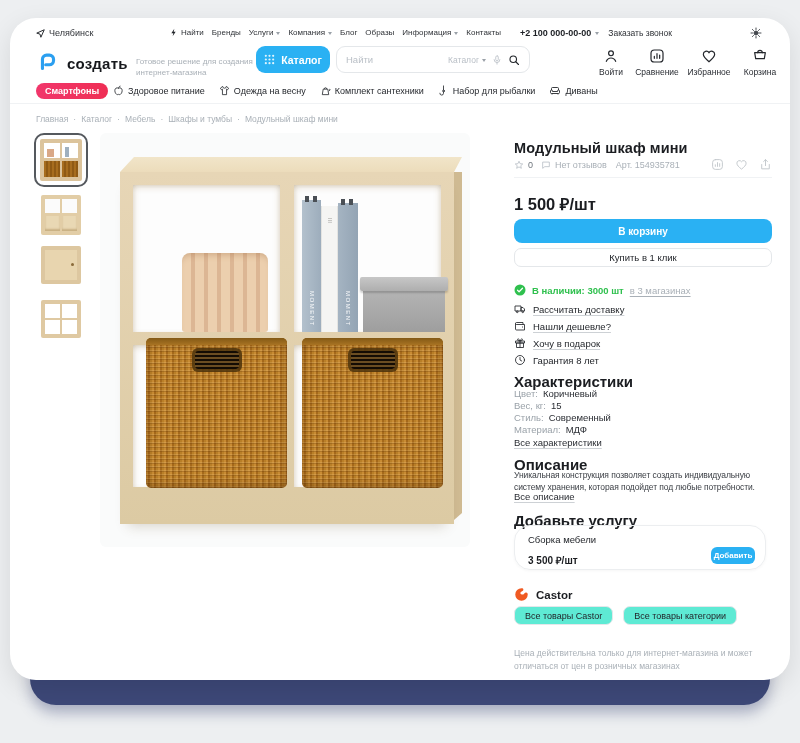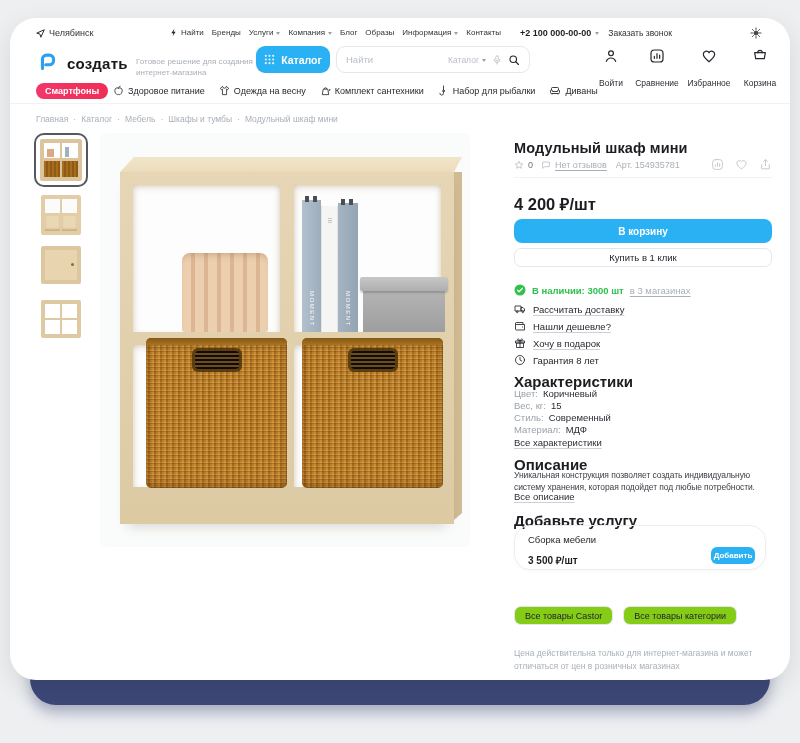--- a/index.html
+++ b/index.html
@@ -19,21 +19,21 @@
 
 .logoicon{position:absolute;left:26px;top:32px;width:24px;height:24px}
 .logotext{position:absolute;left:57px;top:37px;font-size:15px;font-weight:bold;letter-spacing:.2px;color:#16181c}
 .tagline{position:absolute;left:126px;top:39px;font-size:8px;color:#a9b0b7;line-height:10.5px;width:120px}
 .catbtn{position:absolute;left:246px;top:28px;width:74px;height:27px;background:#2ab1f3;border-radius:9px;color:#fff;font-size:10.5px;font-weight:bold;display:flex;align-items:center;justify-content:center;gap:6px}
 .search{position:absolute;left:326px;top:28px;width:194px;height:27px;border:1px solid #e4e7ea;border-radius:9px;display:flex;align-items:center;padding:0 9px;gap:6px;background:#fff}
 .search .ph{color:#b9bfc6;font-size:9.5px;flex:1}
 .search .scope{color:#b9bfc6;font-size:8.5px;display:flex;gap:3px;align-items:center}
 .acct{position:absolute;top:30px;width:56px;text-align:center}
 .acct .ic{display:flex;justify-content:center}
-.acct .lbl{font-size:8.5px;color:#2a2d33;margin-top:14px}
+.acct .lbl{font-size:8.5px;color:#2a2d33;margin-top:3px}
 
 .pill{position:absolute;left:26px;top:65px;height:16px;padding:0 9px;background:linear-gradient(90deg,#f1366b,#ef2e54);border-radius:9px;color:#fff;font-size:9px;font-weight:bold;display:flex;align-items:center}
 .cats{position:absolute;left:103px;top:64px;display:flex;gap:14px;height:17px;align-items:center}
 .cat{display:flex;align-items:center;gap:4px;font-size:9px;color:#26292e}
 .hdivider{position:absolute;left:0;right:0;top:85px;height:1px;background:#f0f2f4}
 .breadcrumb{position:absolute;left:26px;top:96px;font-size:8.5px;color:#a9b0b7;display:flex;gap:5px}
 
 .thumb{position:absolute;left:26px;width:50px;display:flex;align-items:center;justify-content:center}
 .thumb.sel{border:2px solid #55595e;border-radius:10px;height:54px;width:54px;left:24px;background:#fff}
 
@@ -81,21 +81,21 @@
 .specrow .l{color:#9aa2a9;margin-right:5px}
 .specrow .v{color:#2a2d33}
 .alink{font-size:9.5px;color:#2a2d33;text-decoration:underline;text-underline-offset:2px;text-decoration-color:#cdd1d5}
 .desc{font-size:8.5px;letter-spacing:-.1px;color:#3a3e44;line-height:12px}
 .svc{top:507px;height:45px;width:252px;border:1px solid #eceef0;border-radius:16px;box-shadow:0 1px 3px rgba(0,0,0,.04)}
 .svc .n{position:absolute;left:13px;top:8px;font-size:9.5px;color:#23262b}
 .svc .p{position:absolute;left:13px;top:27px;font-size:10px;font-weight:bold;color:#1b1d21}
 .svc .add{position:absolute;right:10px;top:21px;width:44px;height:17px;background:#2ab1f3;border-radius:6px;color:#fff;font-size:8px;font-weight:bold;display:flex;align-items:center;justify-content:center}
 .brand{top:569px;display:flex;align-items:center;gap:7px;font-size:11.5px;font-weight:bold;color:#1b1d21}
 .bbtns{top:588px;display:flex;gap:10px}
-.bbtn{height:19px;border:1px solid #e4e7ea;border-radius:7px;font-size:9px;color:#23262b;display:flex;align-items:center;padding:0 10px;background:#84cc16;white-space:nowrap}
+.bbtn{height:19px;border:1px solid #e4e7ea;border-radius:7px;font-size:9px;color:#23262b;display:flex;align-items:center;padding:0 10px;background:#5eead4;white-space:nowrap}
 .note{top:629px;font-size:8.5px;color:#a9b0b7;line-height:12.5px}
 
 .m-shelf1{width:42px;height:42px;background:#dcc49c;border-radius:2px;position:relative}
 .m-shelf1 .c{position:absolute;background:#fff;width:16px;height:15px}
 .m-shelf1 .b{position:absolute;width:16px;height:16px;background:repeating-linear-gradient(90deg,#a76d1e 0 2px,#8f5a14 2px 4px)}
 .m-shelf2{width:40px;height:40px;background:#e2cda6;border-radius:2px;position:relative}
 .m-shelf2 .c{position:absolute;background:#fbfbfb;width:15px;height:14px}
 .m-shelf2 .d{position:absolute;width:15px;height:15px;background:#e9d8b4;box-shadow:inset 0 -2px 2px rgba(140,100,40,.35)}
 .m-cube{width:40px;height:38px;background:#ddc7a0;border-radius:2px;position:relative}
 .m-cube .door{position:absolute;left:4px;top:4px;right:4px;bottom:4px;background:#e8d5af}
@@ -346,38 +346,38 @@
 
   <h1 class="rc title">Модульный шкаф мини</h1>
   <div class="rc metarow">
     <svg width="10" height="10" viewBox="0 0 24 24" fill="none" stroke="#b9bfc6" stroke-width="2">
         <path d="M12 3l2.7 5.9 6.3.6-4.8 4.2 1.4 6.2-5.6-3.3-5.6 3.3 1.4-6.2L3 9.5l6.3-.6z"></path>
       </svg>
     <span style="color:#6e757c">0</span>
     <svg width="10" height="10" viewBox="0 0 24 24" fill="none" stroke="#b9bfc6" stroke-width="2" style="margin-left:4px">
         <path d="M4 5h16v11H9l-5 4z" stroke-linejoin="round"></path>
       </svg>
-    <span style="text-decoration:underline;text-underline-offset:2px">Нет отзывов</span>
+    <span style="text-underline-offset:2px">Нет отзывов</span>
     <span style="margin-left:5px">Арт. 154935781</span>
   </div>
   <div class="metaicons">
     <svg width="13" height="13" viewBox="0 0 24 24" fill="none" stroke="#c3c8cd" stroke-width="1.8" stroke-linecap="round">
         <rect x="3" y="3" width="18" height="18" rx="5"></rect>
         <path d="M8 15.5v-3M12 15.5v-7M16 15.5v-5"></path>
       </svg>
     <svg width="13" height="13" viewBox="0 0 24 24" fill="none" stroke="#c3c8cd" stroke-width="1.8">
         <path d="M12 20.5 C7 16.5 3.5 13.5 3.5 9.5 a4.6 4.6 0 0 1 8.5-2.5 a4.6 4.6 0 0 1 8.5 2.5 c0 4-3.5 7-8.5 11z"></path>
       </svg>
     <svg width="13" height="13" viewBox="0 0 24 24" fill="none" stroke="#c3c8cd" stroke-width="1.8" stroke-linecap="round" stroke-linejoin="round">
         <path d="M12 14V3M8.5 6.5L12 3l3.5 3.5"></path>
         <path d="M5 12v8h14v-8"></path>
       </svg>
   </div>
   <div class="rc divider2"></div>
-  <div class="rc price">4 200 ₽/шт</div>
+  <div class="rc price">1 500 ₽/шт</div>
   <div class="rc btn-cart">В корзину</div>
   <div class="rc btn-click">Купить в 1 клик</div>
   <div class="rc stock">
     <svg width="12" height="12" viewBox="0 0 24 24">
         <circle cx="12" cy="12" r="11" fill="#2fc04e"></circle>
         <path d="M7 12.5l3.2 3L17 8.5" fill="none" stroke="#fff" stroke-width="2.4" stroke-linecap="round" stroke-linejoin="round"></path>
       </svg>
     <span class="g">В наличии: 3000 шт</span>
     <span class="m">в 3 магазинах</span>
   </div>
@@ -436,19 +436,25 @@
   <div class="rc desc" style="top:451px">Уникальная конструкция позволяет создать индивидуальную систему хранения, которая подойдет под любые потребности.</div>
   <div class="rc alink" style="top:473px">Все описание</div>
 
   <div class="rc sechead" style="top:494px">Добавьте услугу</div>
   <div class="rc svc">
     <div class="n">Сборка мебели</div>
     <div class="p">3 500 ₽/шт</div>
     <div class="add">Добавить</div>
   </div>
 
+  <div class="rc brand">
+    <svg width="15" height="15" viewBox="0 0 24 24">
+        <path d="M12 2a10 10 0 1 0 10 10c0-3-2-4-4-3s-2 3-5 3-3.5-2.5-2-4 4-1.5 4-3.5S14 2 12 2z" fill="#f05a22"></path>
+      </svg>
+    <span>Castor</span>
+  </div>
   <div class="rc bbtns">
     <span class="bbtn">Все товары Castor</span>
     <span class="bbtn">Все товары категории</span>
   </div>
   <div class="rc note">Цена действительна только для интернет-магазина и может отличаться от цен в розничных магазинах</div>
 
 </div>
 
 </body></html>

